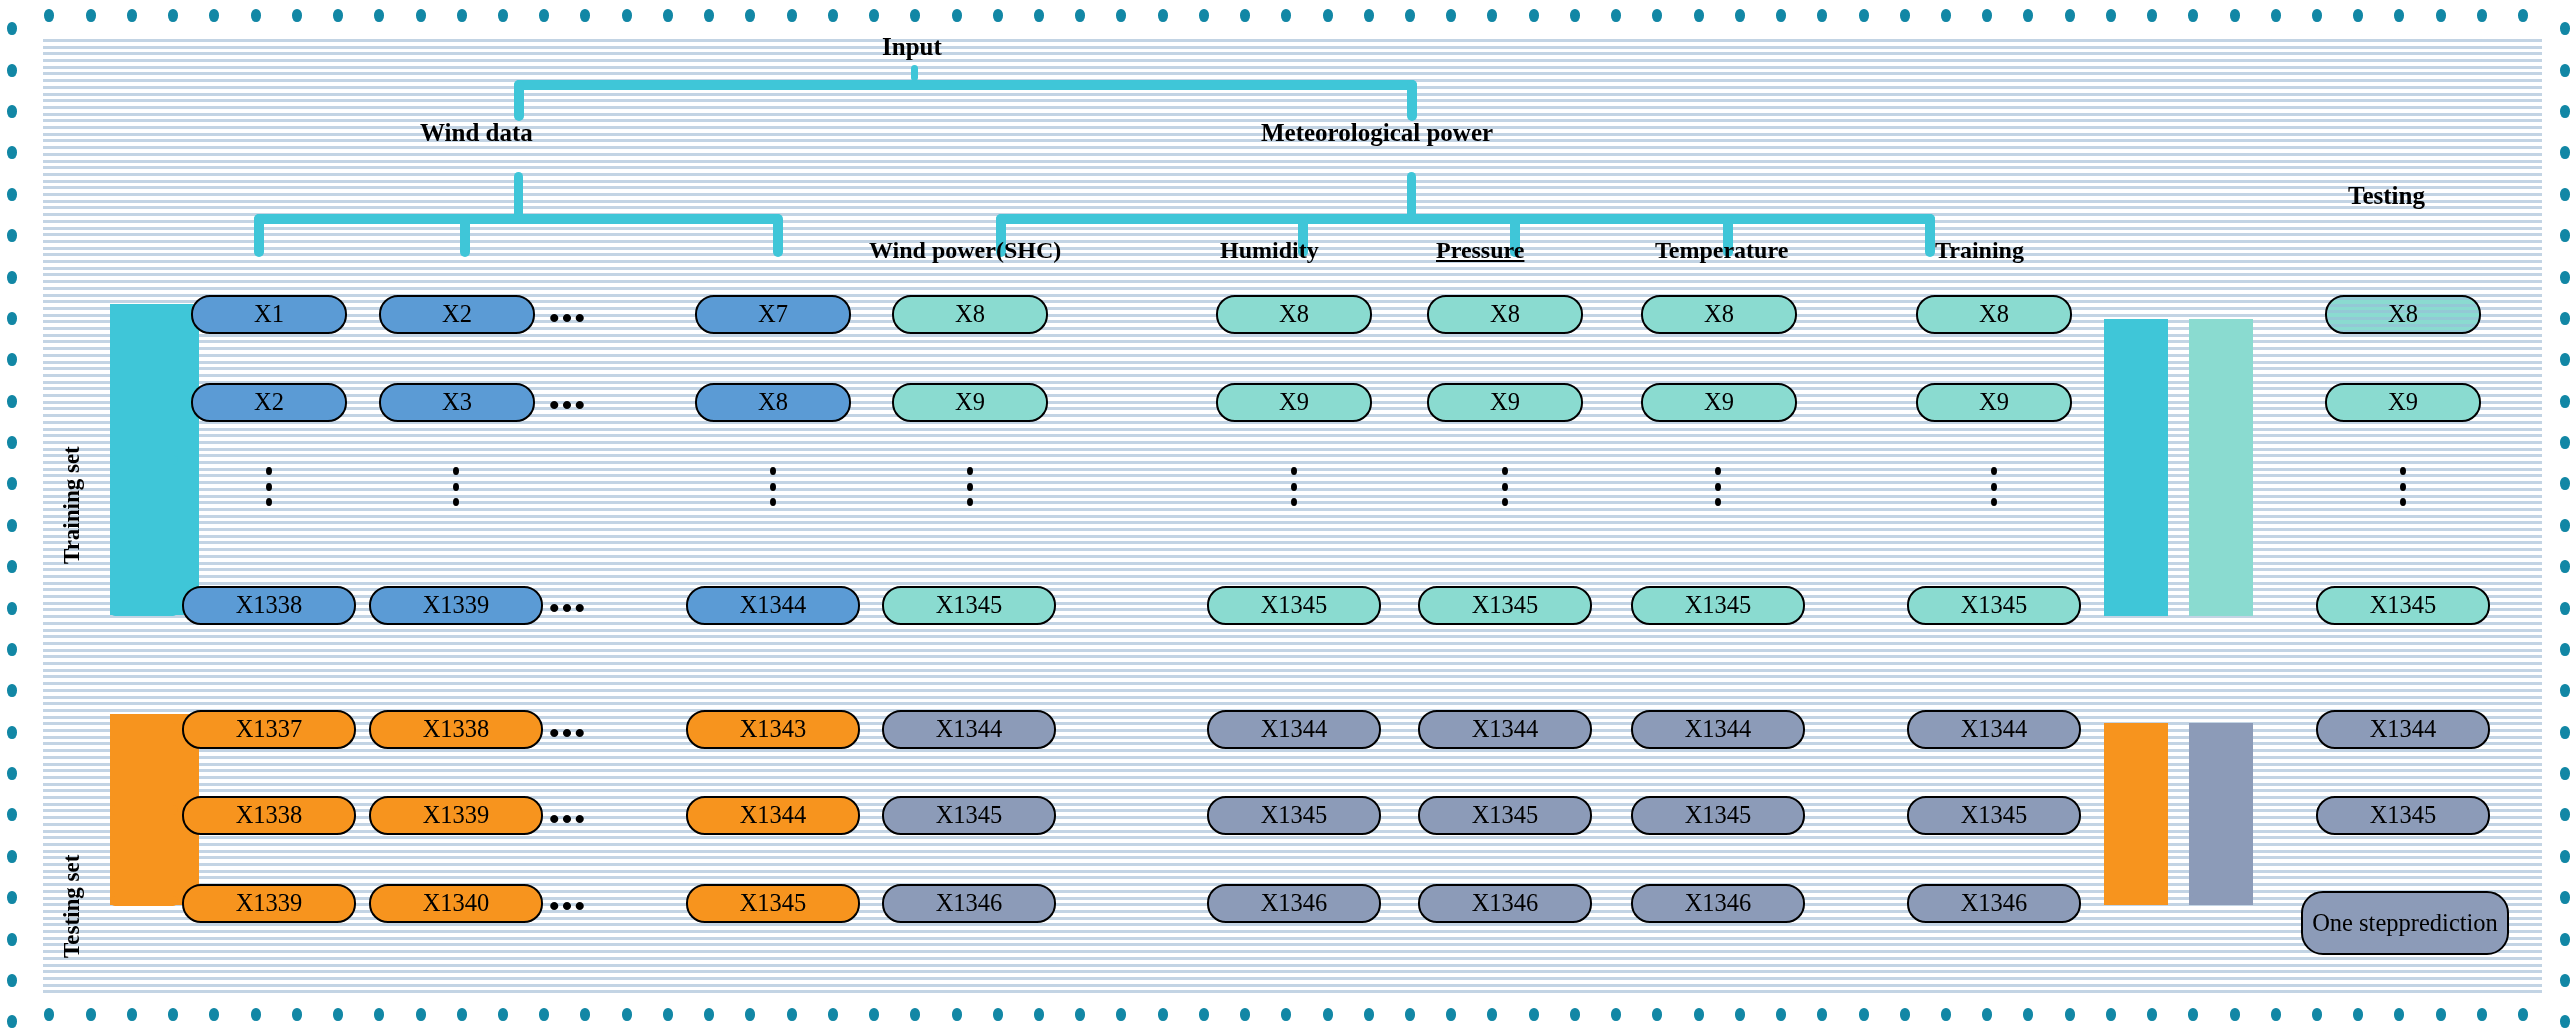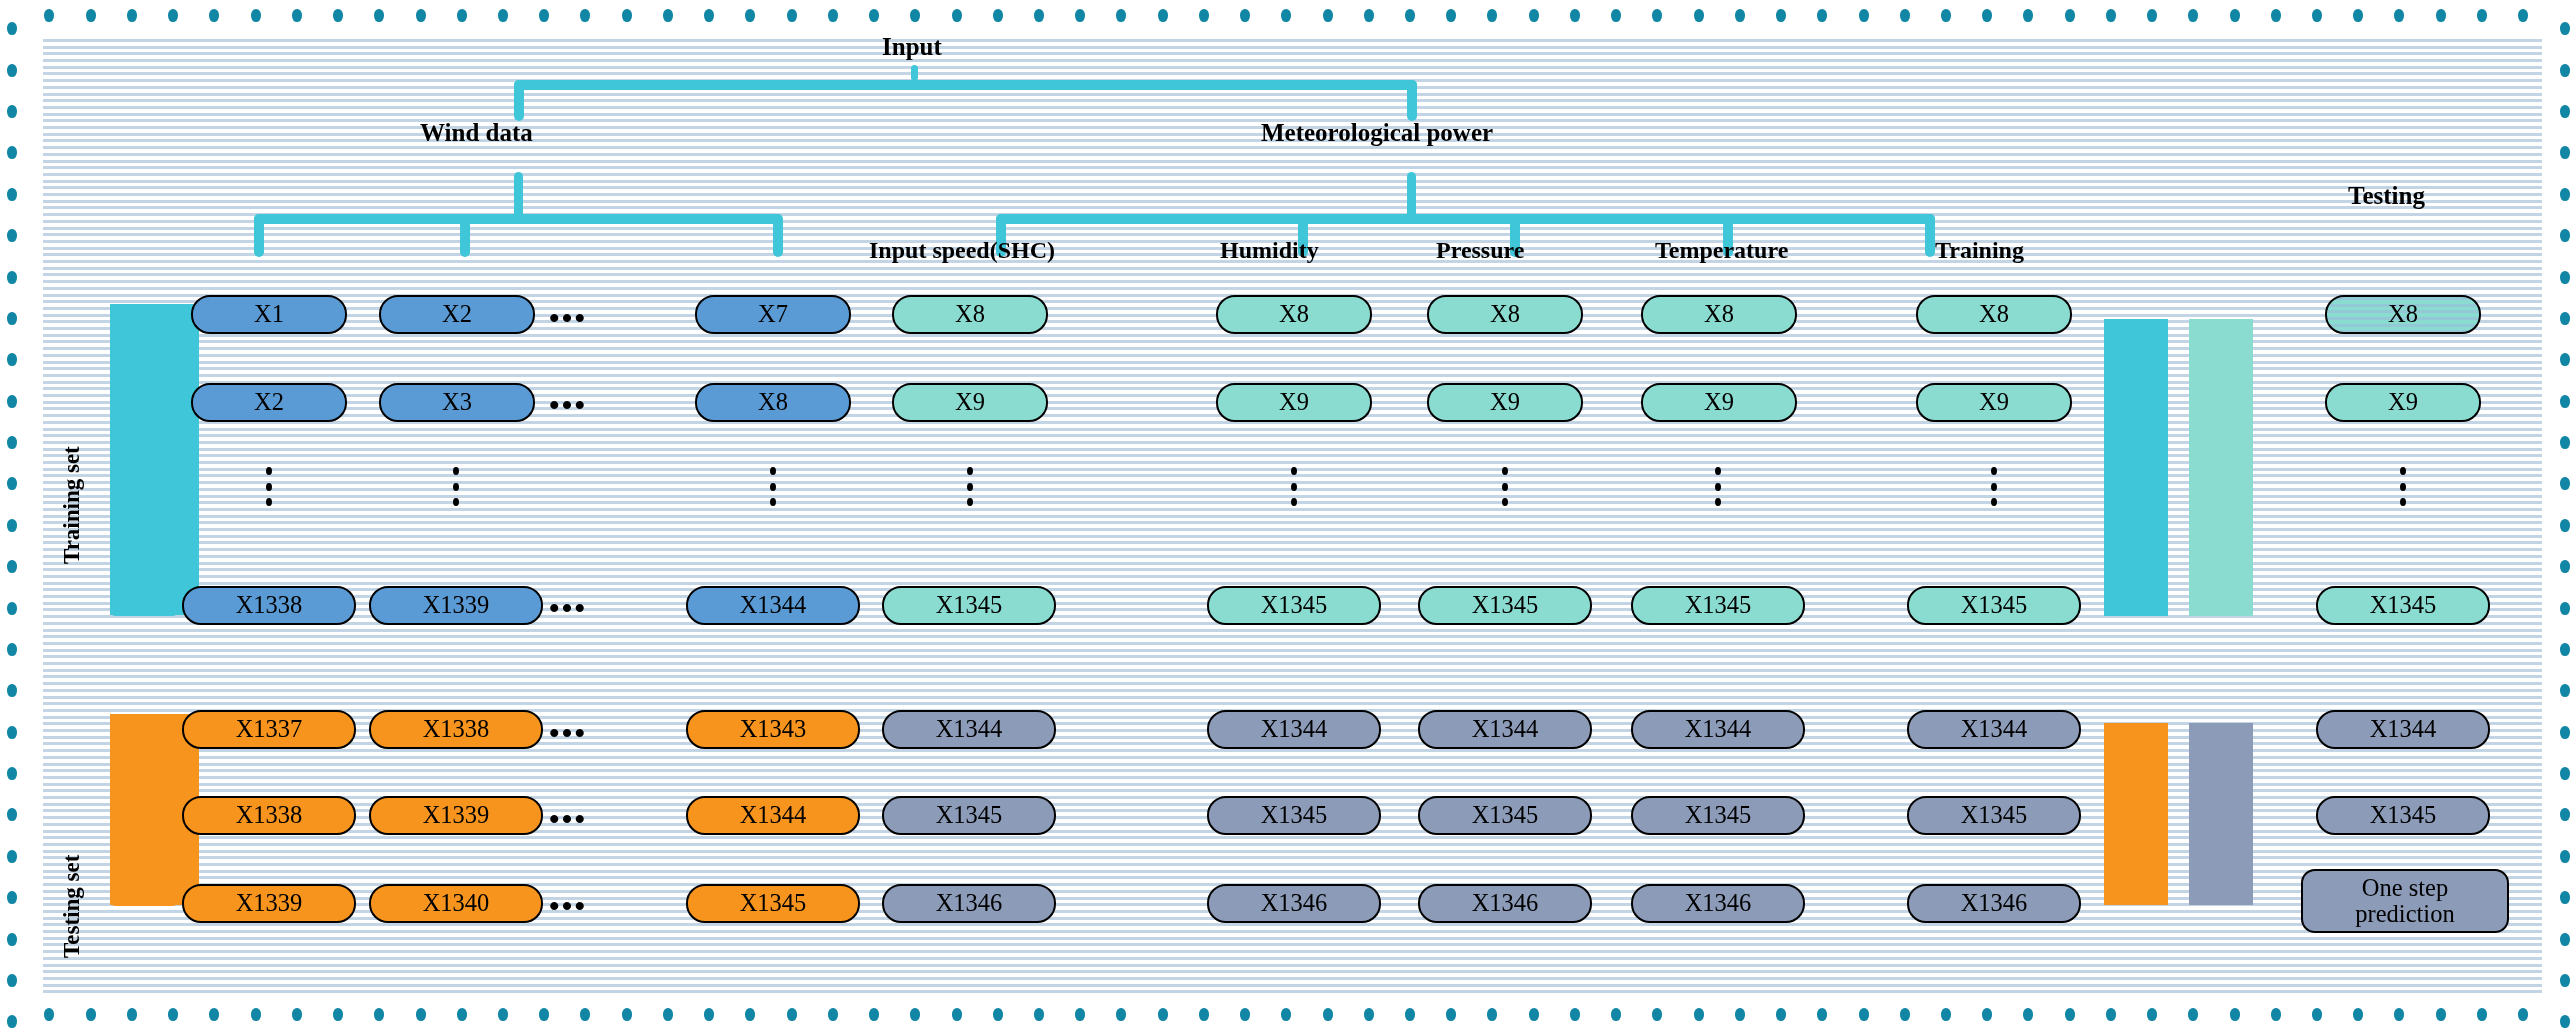--- a/index.html
+++ b/index.html
@@ -100,24 +100,25 @@
   .pill.slate { background: #8c9bb8; }
   .pill.mint-striped {
     background-color: #8adbd0;
     background-image: repeating-linear-gradient(
         to bottom,
         rgba(150,195,215,.75) 0px, rgba(150,195,215,.75) 3px,
         rgba(255,255,255,0) 3px, rgba(255,255,255,0) 6.7px);
   }
   .pill.tall {
     height: 64px;
-    border-radius: 14px;
-    flex-direction: column;
+    border-radius: 22px;
+    flex-direction: row;
     font-size: 24.5px;
     line-height: 1.05;
+    margin-top: 22px;
   }
 
   
   .hdots {
     position: absolute;
     z-index: 4;
     font-size: 30px;
     font-weight: bold;
     letter-spacing: 2.2px;
     color: #000;
@@ -363,23 +364,23 @@
   <div class="conn" style="left:1407px; top:172px; width:9px; height:47px;"></div>
   <div class="conn" style="left:996px; top:214px; width:939px; height:9.6px;"></div>
   <div class="conn" style="left:996px; top:214px; width:9.6px; height:43px;"></div>
   <div class="conn" style="left:1298px; top:214px; width:9.6px; height:43px;"></div>
   <div class="conn" style="left:1510px; top:214px; width:9.6px; height:43px;"></div>
   <div class="conn" style="left:1723px; top:214px; width:9.6px; height:43px;"></div>
   <div class="conn" style="left:1925px; top:214px; width:9.6px; height:43px;"></div>
 
   <div class="lbl lbl-lg" style="left:2348px; top:182px;">Testing</div>
 
-  <div class="lbl lbl-md" style="left:869px; top:237px;">Input speed(SHC)</div>
+  <div class="lbl lbl-md" style="left:869px; top:237px;">Wind power(SHC)</div>
   <div class="lbl lbl-md" style="left:1220px; top:237px;">Humidity</div>
-  <div class="lbl lbl-md" style="left:1436px; top:237px;">Pressure</div>
+  <div class="lbl lbl-md" style="left:1436px; top:237px;text-decoration:underline;">Pressure</div>
   <div class="lbl lbl-md" style="left:1655px; top:237px;">Temperature</div>
   <div class="lbl lbl-md" style="left:1935px; top:237px;">Training</div>
 
   <div class="side-lbl" style="left:59px; top:564px;">Training set</div>
   <div class="side-lbl" style="left:59px; top:958px;">Testing set</div>
 
   <div class="bracket bk-cyan" style="left:110px; top:304px; width:89px; height:311px;">
     <span style="left:0px; top:0px; width:9.6px; height:311px;"></span>
     <span style="left:0px; top:0px; width:68px; height:9.6px;"></span>
     <span style="left:0px; top:151px; width:68px; height:9.6px;"></span>

